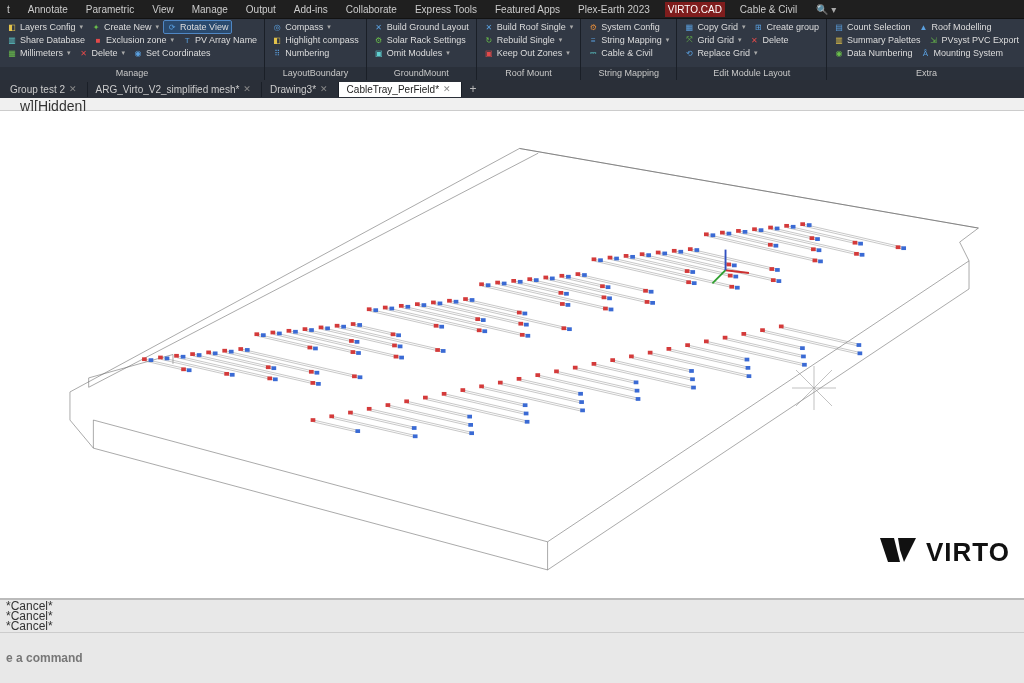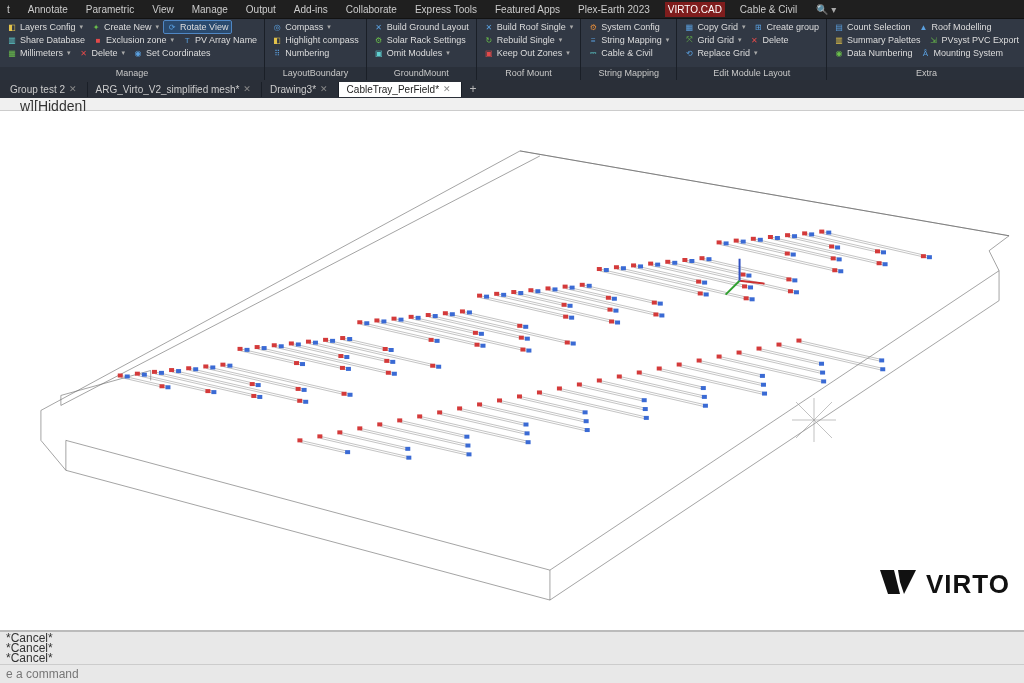--- a/index.html
+++ b/index.html
@@ -43,21 +43,21 @@
   .viewport { flex: 1; position: relative; background: #fff; overflow: hidden; }
   .viewport svg.model { position: absolute; inset: 0; width: 100%; height: 100%; }
 
   
   .logo { position: absolute; right: 14px; bottom: 26px; display: flex; align-items: center; gap: 8px; color: #111; font-weight: 700; font-size: 26px; letter-spacing: 1px; }
   .logo svg { width: 40px; height: 40px; }
 
   
   .cmdwin { background: #e8e8e8; font-family: Consolas, monospace; font-size: 12px; color: #333; border-top: 2px solid #bbb; }
   .cmdwin .history { padding: 1px 6px; line-height: 10px; white-space: pre; }
-  .cmdwin .prompt { padding: 2px 6px; color: #777; border-top: 1px solid #ccc; }
+  .cmdwin .prompt { padding: 18px 6px; color: #777; border-top: 1px solid #ccc; font-weight: bold; }
 
   
   .compass { position:absolute; right:180px; bottom:180px; width:60px; height:60px; }
 </style>
 </head>
 <body>
 
 <div class="app">
 
   <div class="menubar" id="menubar">

